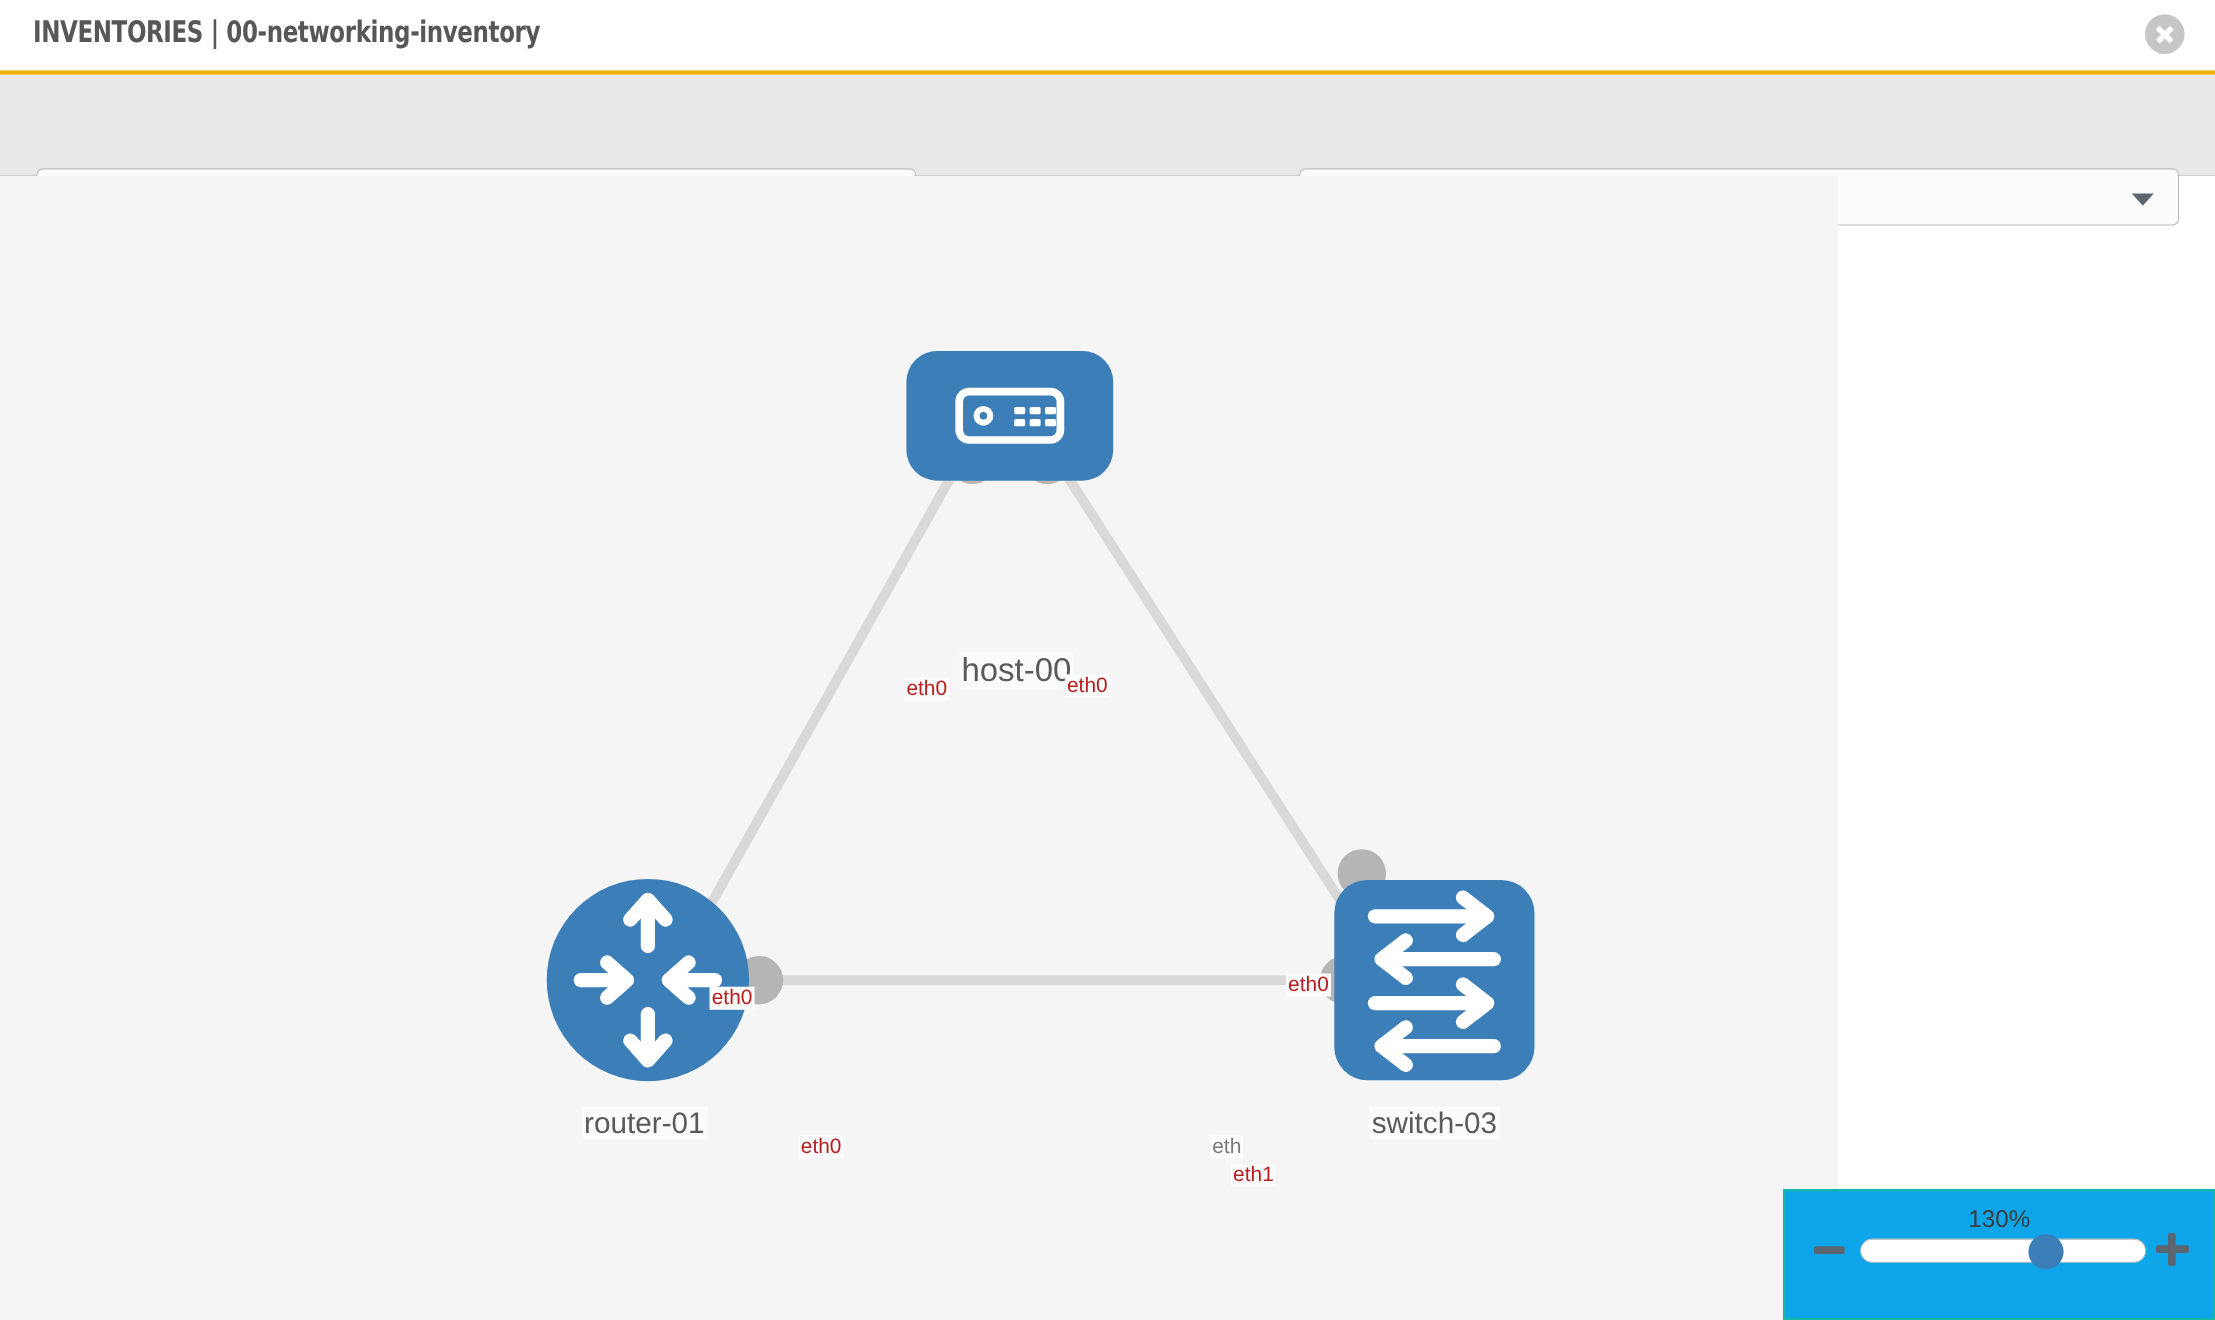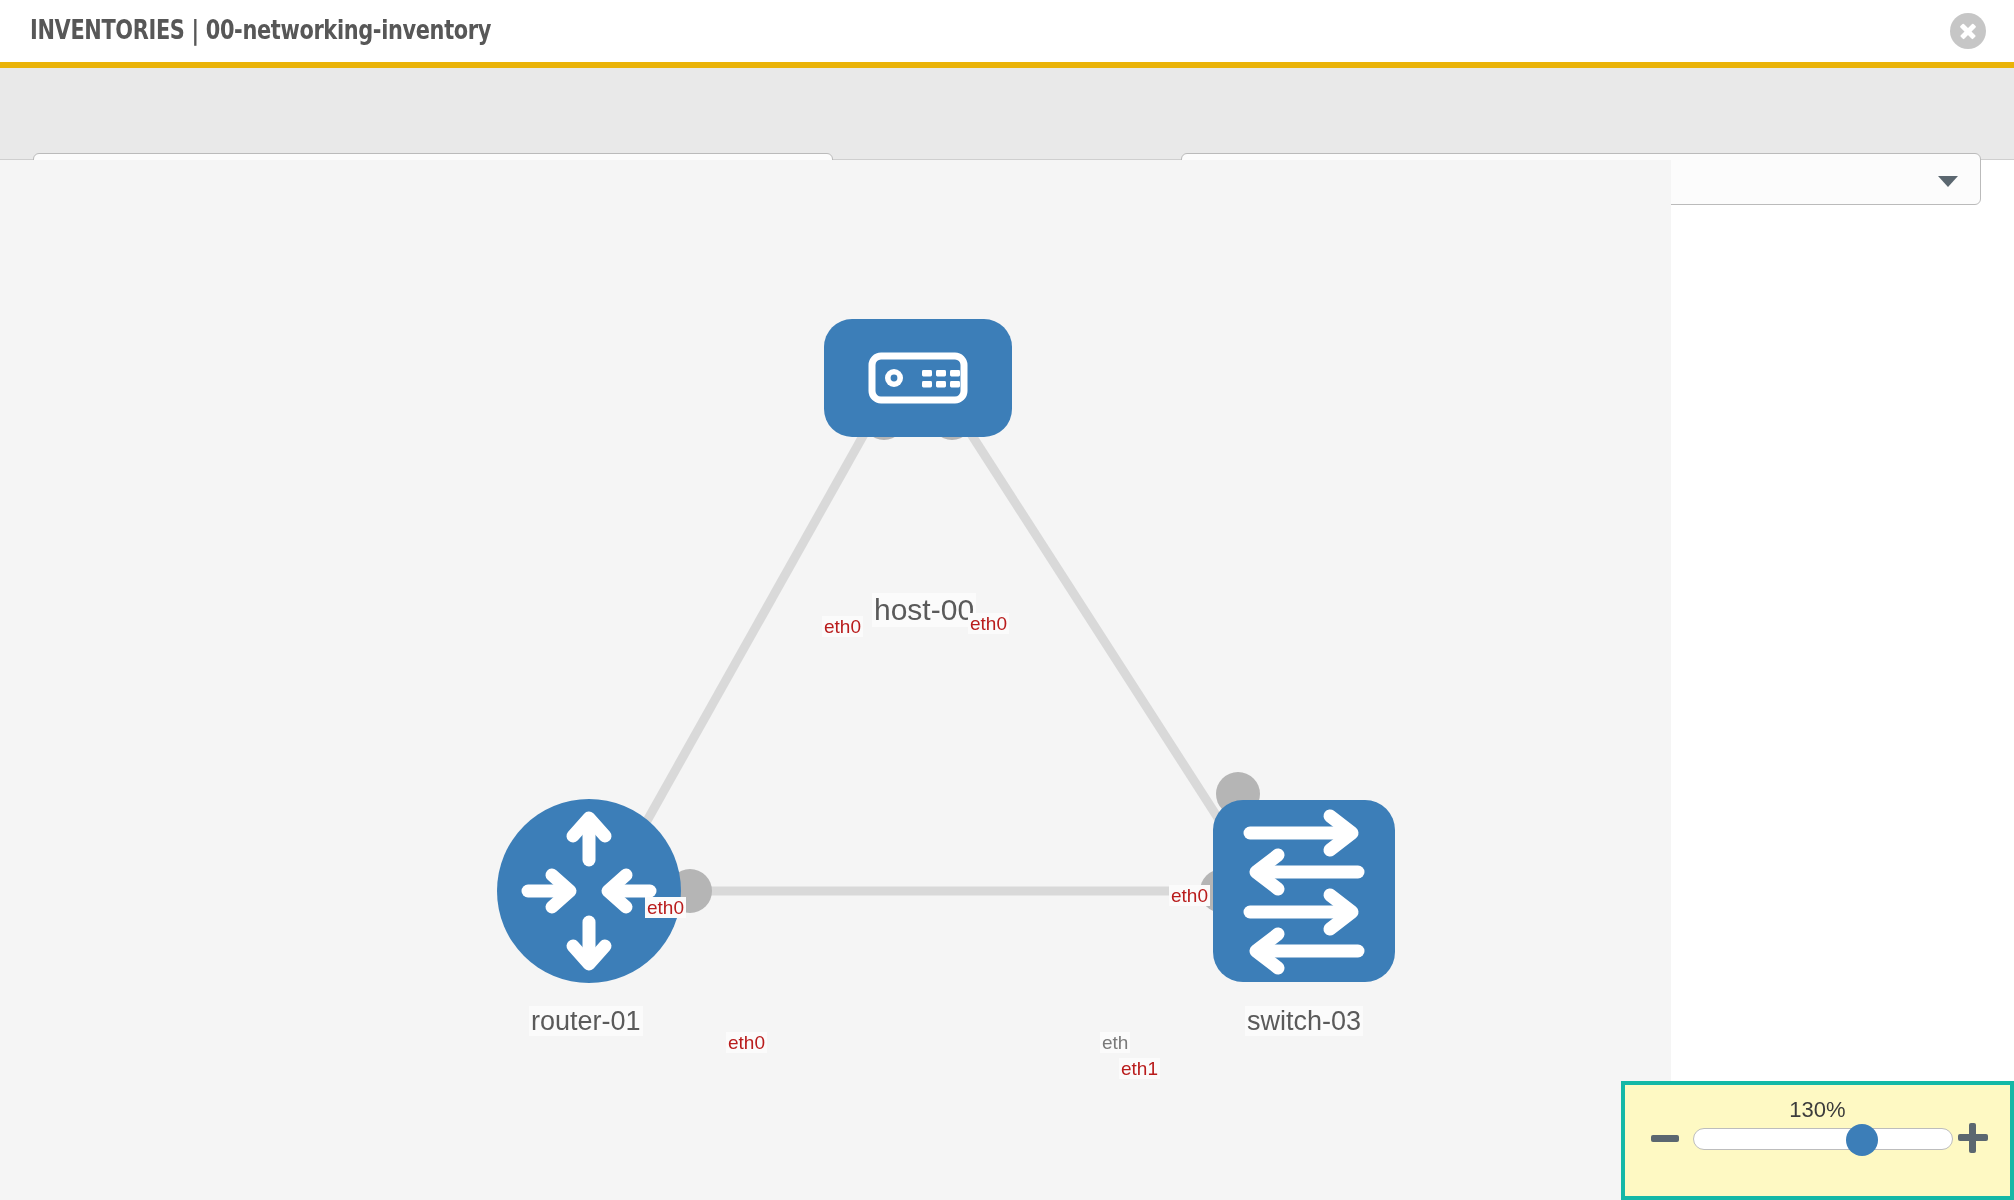--- a/index.html
+++ b/index.html
@@ -18,21 +18,21 @@
     height: 1200px;
     background: #ffffff;
   }
 
   
   .header {
     position: absolute;
     left: 0; top: 0;
     width: 2014px; height: 68px;
     background: #ffffff;
-    border-bottom: 6px solid #eab308;
+    border-bottom: 4px solid #eab308;
   }
   .page-title {
     position: absolute;
     left: 30px; top: 14px;
     font-family: "DejaVu Sans", sans-serif;
     font-size: 27px;
     font-weight: bold;
     font-stretch: condensed;
     letter-spacing: -0.4px;
     color: #575757;
@@ -148,22 +148,22 @@
     white-space: nowrap;
     padding: 0 2px;
     line-height: 1.12;
   }
 
   
   .zoom-panel {
     position: absolute;
     left: 1621px; top: 1081px;
     width: 393px; height: 119px;
-    background: #fef9c3;
-    border: 4px solid #14b8a6;
+    background: #0ea5e9;
+    border: 2px solid #14b8a6;
   }
   .zoom-value {
     position: absolute;
     left: 0; top: 12px;
     width: 100%;
     text-align: center;
     font-size: 22px;
     color: #3c3c3c;
   }
   .zoom-minus {

